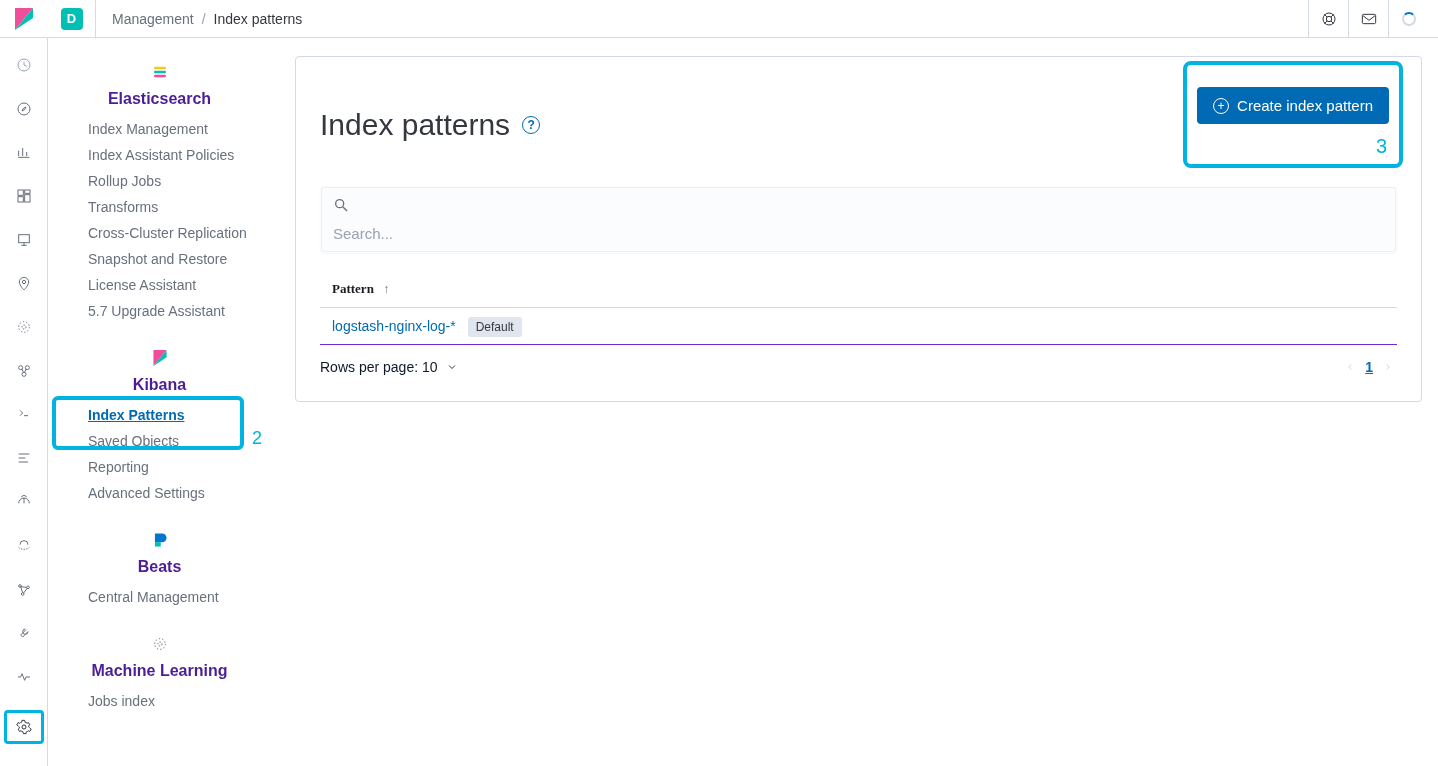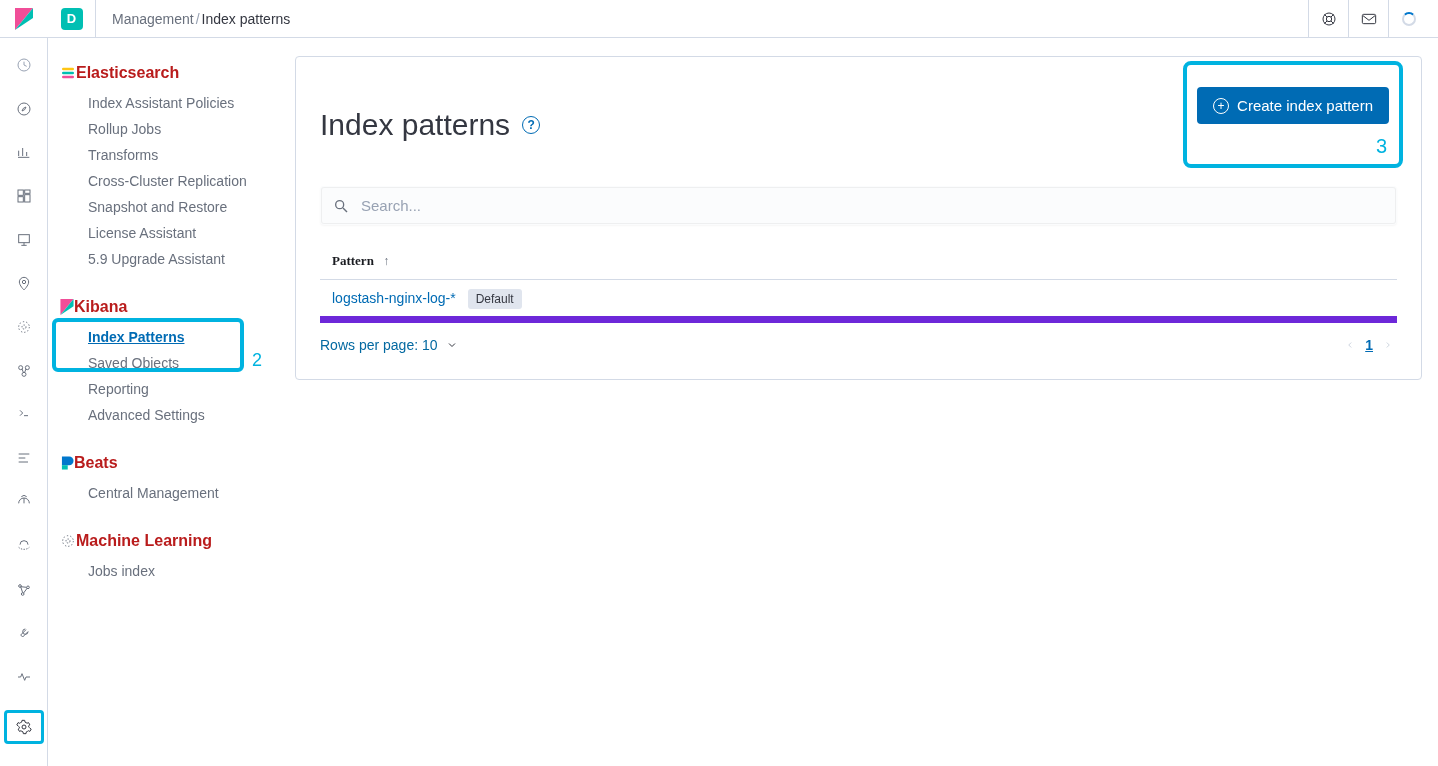--- a/index.html
+++ b/index.html
@@ -19,21 +19,21 @@
     .header .space-box {
       width: 48px; height: 38px;
       display:flex; align-items:center; justify-content:center;
       border-right: 1px solid #D3DAE6;
     }
     .space-badge {
       width: 22px; height: 22px; background:#00BFB3; border-radius:4px;
       color:#fff; font-weight:700; font-size:13px;
       display:flex; align-items:center; justify-content:center;
     }
-    .breadcrumbs { padding-left: 16px; display:flex; align-items:center; gap:2px; color:#69707D; }
+    .breadcrumbs { padding-left: 16px; display:flex; align-items:center; gap:8px; color:#69707D; }
     .breadcrumbs .crumb { font-size:14px; }
     .breadcrumbs .crumb.current { color:#343741; }
     .breadcrumbs .sep { color:#98A2B3; }
     .header-right { margin-left:auto; display:flex; align-items:center; height:100%; padding-right:10px;}
     .header-icon {
       width: 40px; height: 38px;
       display:flex; align-items:center; justify-content:center;
       border-left: 1px solid #D3DAE6;
       color:#343741;
     }
@@ -58,23 +58,24 @@
       position:absolute; color:#00B3E0; font-weight:500; font-size:18px;
     }
 
     .mgmt-sidebar {
       width: 231px;
       padding: 22px 8px 22px 0;
       border-right: none;
       overflow-y:auto;
     }
     .section-head {
-      display:flex; align-items:center; 
-      padding: 4px 12px; font-weight:700; font-size:16px; color:#b91c1c;
+      display:flex; align-items:center; gap:10px;
+      padding: 4px 12px; font-weight:700; font-size:16px; color:#4c1d95;
       margin-top: 8px;
+      flex-direction: column;
     }
     .section-head.first { margin-top:0; }
     .section-items { padding: 4px 0 14px 0; }
     .mgmt-item {
       display:block; padding: 5px 12px 5px 40px;
       color:#69707D; font-size:14px; text-decoration:none;
       cursor:pointer;
     }
     .mgmt-item.active { color:#006BB4; font-weight:700; text-decoration:underline; }
 
@@ -109,44 +110,45 @@
     }
     .create-highlight .num {
       position:absolute; bottom:6px; right:12px; color:#00B3E0; font-size:20px; font-weight:400;
     }
 
     .search-wrap {
       border:1px solid rgba(0,0,0,0); background:#f5f7fa00;
       border-radius:4px;
       box-shadow: 0 1px 2px rgba(0,0,0,0.04), inset 0 0 0 1px rgba(0,0,0,0.05);
       background:#fbfcfd;
-      display:flex; align-items:center; padding: 10px 12px; gap:12px;
+      display:flex; padding: 10px 12px; gap:12px;
       margin-bottom: 18px;
+      flex-direction: column;
     }
     .search-wrap input {
       border:none; outline:none; background:transparent; flex:1; font-size:15px; color:#343741;
     }
     .search-wrap input::placeholder { color:#98A2B3; }
 
     table.patterns { width:100%; border-collapse:collapse; }
     table.patterns th {
       text-align:left; font-weight:600; font-size:13px; padding:10px 12px;
       border-bottom:1px solid #D3DAE6; color:#1a1c21;font-family:Liberation Serif, serif;
     }
     table.patterns th .sort { margin-left:6px; color:#69707D; font-size:12px;}
-    table.patterns td { padding: 10px 12px; border-bottom:7px solid #6d28d9; }
+    table.patterns td { padding: 10px 12px; border-bottom:1px solid #6d28d9; }
     .link { color:#006BB4; text-decoration:none; }
     .badge {
       background:#E0E5EE; color:#343741; font-size:12px; padding:3px 8px; border-radius:3px; margin-left:8px;
     }
     .table-footer {
       display:flex; align-items:center; justify-content:space-between;
       padding: 14px 4px 2px 0;
     }
-    .rpp { display:inline-flex; align-items:center; gap:8px; color:#0369a1; font-size:14px; cursor:pointer;}
+    .rpp { display:inline-flex; align-items:center; gap:8px; color:#0f172a; font-size:14px; cursor:pointer;}
     .pager { display:inline-flex; align-items:center; gap:10px; color:#98A2B3; }
     .pager .page.active { color:#006BB4; font-weight:700; text-decoration:underline; }
     .pager .chev { cursor:default; }
 
     svg { display:block; }
     .mgmt-highlight {
       position:absolute; border:4px solid #00B3E0; border-radius:6px;
       pointer-events:none;
     }
 
@@ -310,27 +312,28 @@
   <div class="mgmt-sidebar" style="position:relative;">
     <div class="section-head first">
       <svg width="16" height="16" viewBox="0 0 24 24">
         <rect x="3" y="4" width="18" height="4" rx="2" fill="#FEC514"></rect>
         <rect x="3" y="10" width="18" height="4" rx="2" fill="#00BFB3"></rect>
         <rect x="3" y="16" width="18" height="4" rx="2" fill="#F04E98"></rect>
       </svg>
       <span>Elasticsearch</span>
     </div>
     <div class="section-items">
+      <a class="mgmt-item">Index Management</a>
       <a class="mgmt-item">Index Assistant Policies</a>
       <a class="mgmt-item">Rollup Jobs</a>
       <a class="mgmt-item">Transforms</a>
       <a class="mgmt-item">Cross-Cluster Replication</a>
       <a class="mgmt-item">Snapshot and Restore</a>
       <a class="mgmt-item">License Assistant</a>
-      <a class="mgmt-item">5.9 Upgrade Assistant</a>
+      <a class="mgmt-item">5.7 Upgrade Assistant</a>
     </div>
 
     <div class="section-head">
       <svg width="14" height="16" viewBox="0 0 18 22">
         <polygon points="0,0 18,0 0,22" fill="#F04E98"></polygon>
           <polygon points="0,22 18,0 18,10" fill="#00BFB3"></polygon>
       </svg>
       <span>Kibana</span>
     </div>
     <div class="section-items" style="position:relative;">

